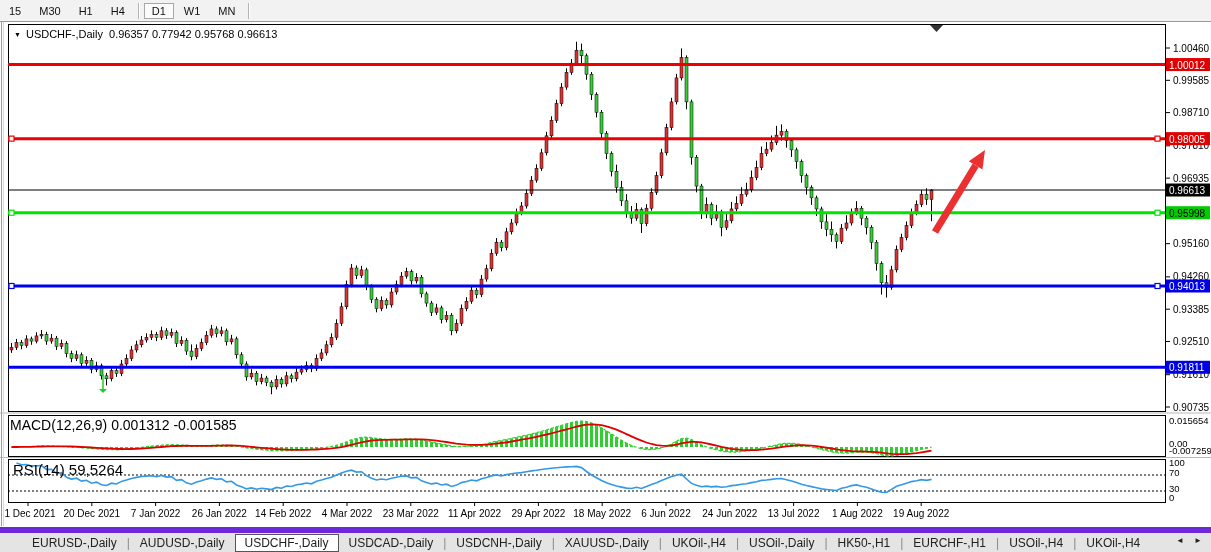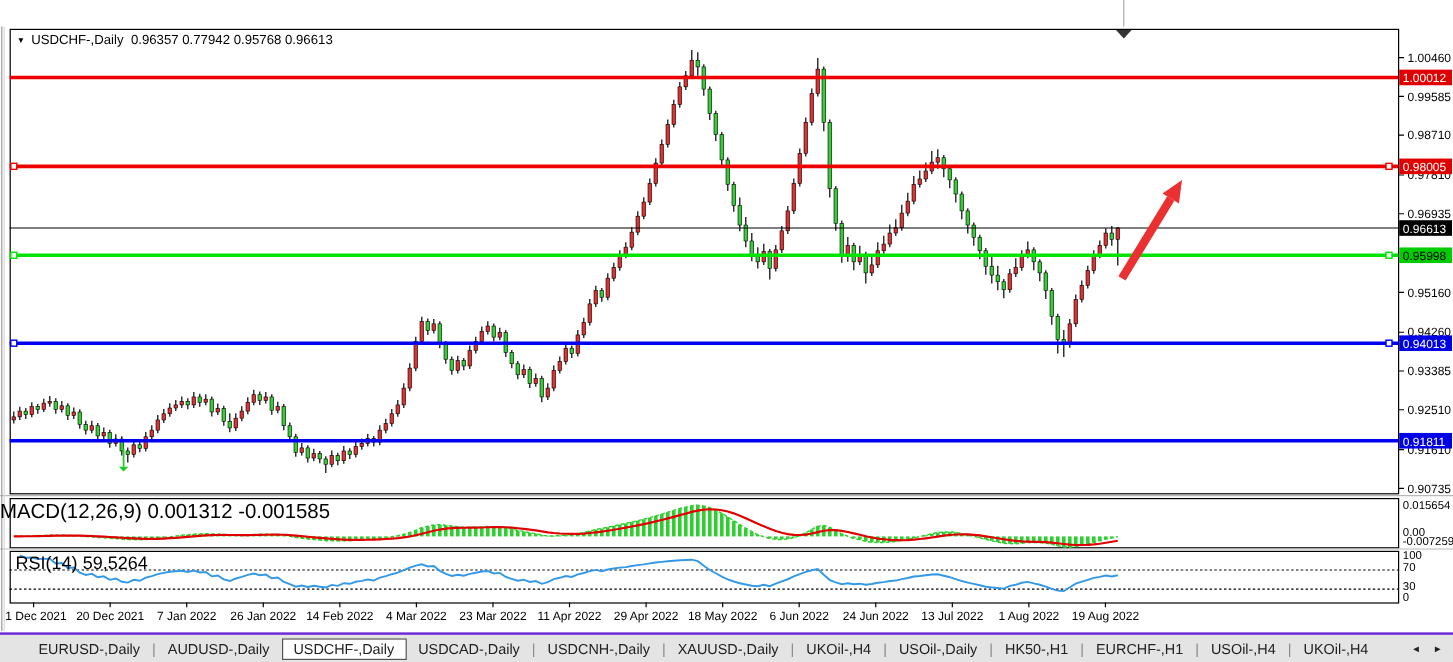--- a/index.html
+++ b/index.html
@@ -12,25 +12,25 @@
     font-size:11px;color:#111;padding-left:0;box-sizing:border-box;}
   .tf{padding:2px 8px;margin:0 1px;cursor:default;}
   .tf.active{background:#fbfbfb;border:1px solid #a8a8a8;padding:1px 7px;}
   .tbsep{width:1px;height:16px;background:#b4b4b4;margin:0 4px;box-shadow:1px 0 0 #ffffff;}
   
   #frame-left-a{position:absolute;left:1px;top:22px;width:1px;height:504px;background:#9a9a9a;z-index:2;}
   #frame-left-b{position:absolute;left:3px;top:22px;width:1px;height:504px;background:#d9d9d9;z-index:2;}
   
   #chart-title{position:absolute;left:14px;top:28px;z-index:2;font-size:11px;color:#000;}
   #chart-title .tri{font-size:7px;vertical-align:1px;margin-right:5px;}
-  #macd-label{position:absolute;left:0;top:417px;z-index:2;font-size:17px;color:#000;}
+  #macd-label{position:absolute;left:10px;top:417px;z-index:2;font-size:14px;color:#000;}
   #rsi-label{position:absolute;left:13px;top:461px;z-index:2;font-size:15px;color:#000;}
   
   #tabbar{position:absolute;left:0;bottom:0;width:1211px;height:25px;background:#e4e4e4;
-    border-top:2px solid #6d28d9;display:flex;align-items:center;z-index:3;font-size:12px;
+    border-top:6px solid #6d28d9;display:flex;align-items:center;z-index:3;font-size:12px;
     color:#222;padding-left:24px;box-sizing:border-box;}
   .tab{padding:2px 8px;white-space:nowrap;cursor:default;}
   .tab.active{background:#ffffff;border:1px solid #555;padding:1px 9px;margin:0 2px;}
   .tabsep{color:#8a8a8a;margin:0 2px;}
   #tab-arrows{position:absolute;right:5px;bottom:7px;font-size:8px;color:#222;z-index:4;letter-spacing:4px;}
 </style>
 </head>
 <body>
 
 <div id="stage">
@@ -670,20 +670,31 @@
       <line x1="921.1999999999999" y1="502" x2="921.1999999999999" y2="506" stroke="#000" stroke-width="1"></line>
       <text x="921.1999999999999" y="517" font-size="10px" fill="#000" text-anchor="middle">19 Aug 2022</text>
       <line x1="935" y1="232" x2="975.6290663632362" y2="165.36833116429264" stroke="#ea3030" stroke-width="7"></line>
       <polygon points="985,150 982.4594357695885,169.5331905584099 968.798696956884,161.20347177017538" fill="#ea3030"></polygon>
       <line x1="103" y1="374" x2="103" y2="389" stroke="#22cc22" stroke-width="1.5"></line>
       <polygon points="99,389 107,389 103,393" fill="#22cc22"></polygon>
       <line x1="936.5" y1="0" x2="936.5" y2="22" stroke="#aaa" stroke-width="1"></line>
       <polygon points="930,25 943,25 936.5,32" fill="#333333"></polygon>
     </svg>
 
+  <div id="toolbar">
+      <div class="tf">15</div>
+      <div class="tf">M30</div>
+      <div class="tf">H1</div>
+      <div class="tf">H4</div>
+      <div class="tbsep"></div>
+      <div class="tf active">D1</div>
+      <div class="tf">W1</div>
+      <div class="tf">MN</div>
+      <div class="tbsep"></div>
+    </div>
 
   <div id="frame-left-a"></div>
   <div id="frame-left-b"></div>
 
   <div id="chart-title">
     <span class="tri">▼</span><span>USDCHF-,Daily</span>&nbsp;&nbsp;<span>0.96357 0.77942 0.95768 0.96613</span>
   </div>
 
   <div id="macd-label">
     <span>MACD(12,26,9)</span>&nbsp;<span>0.001312</span>&nbsp;<span>-0.001585</span>

